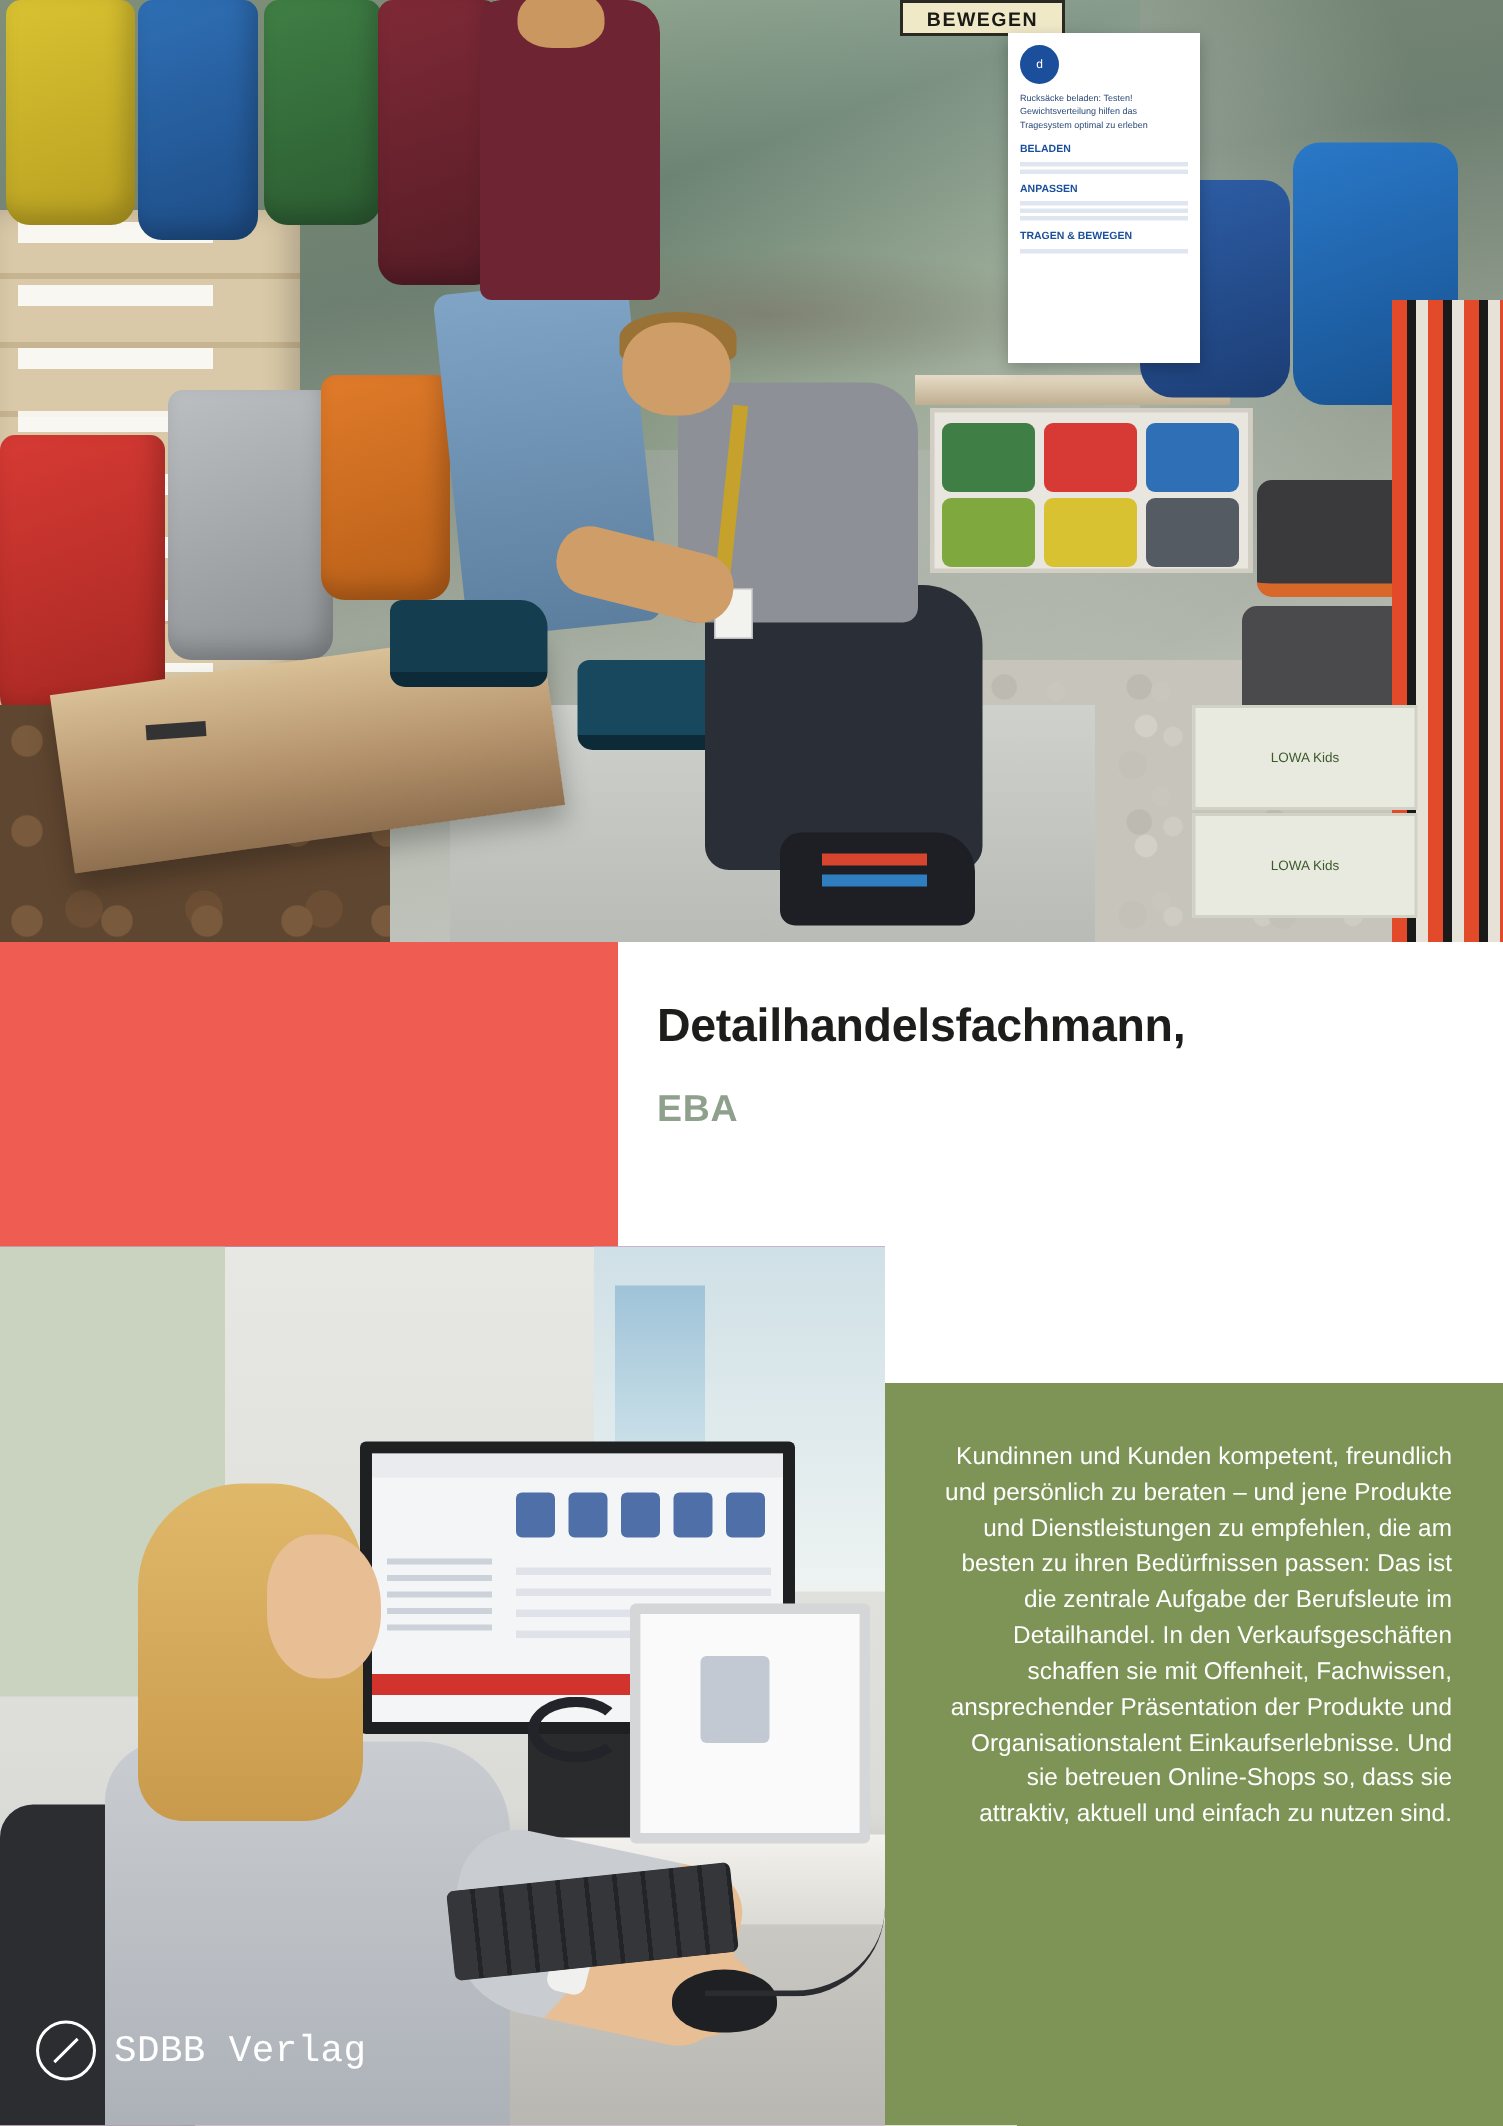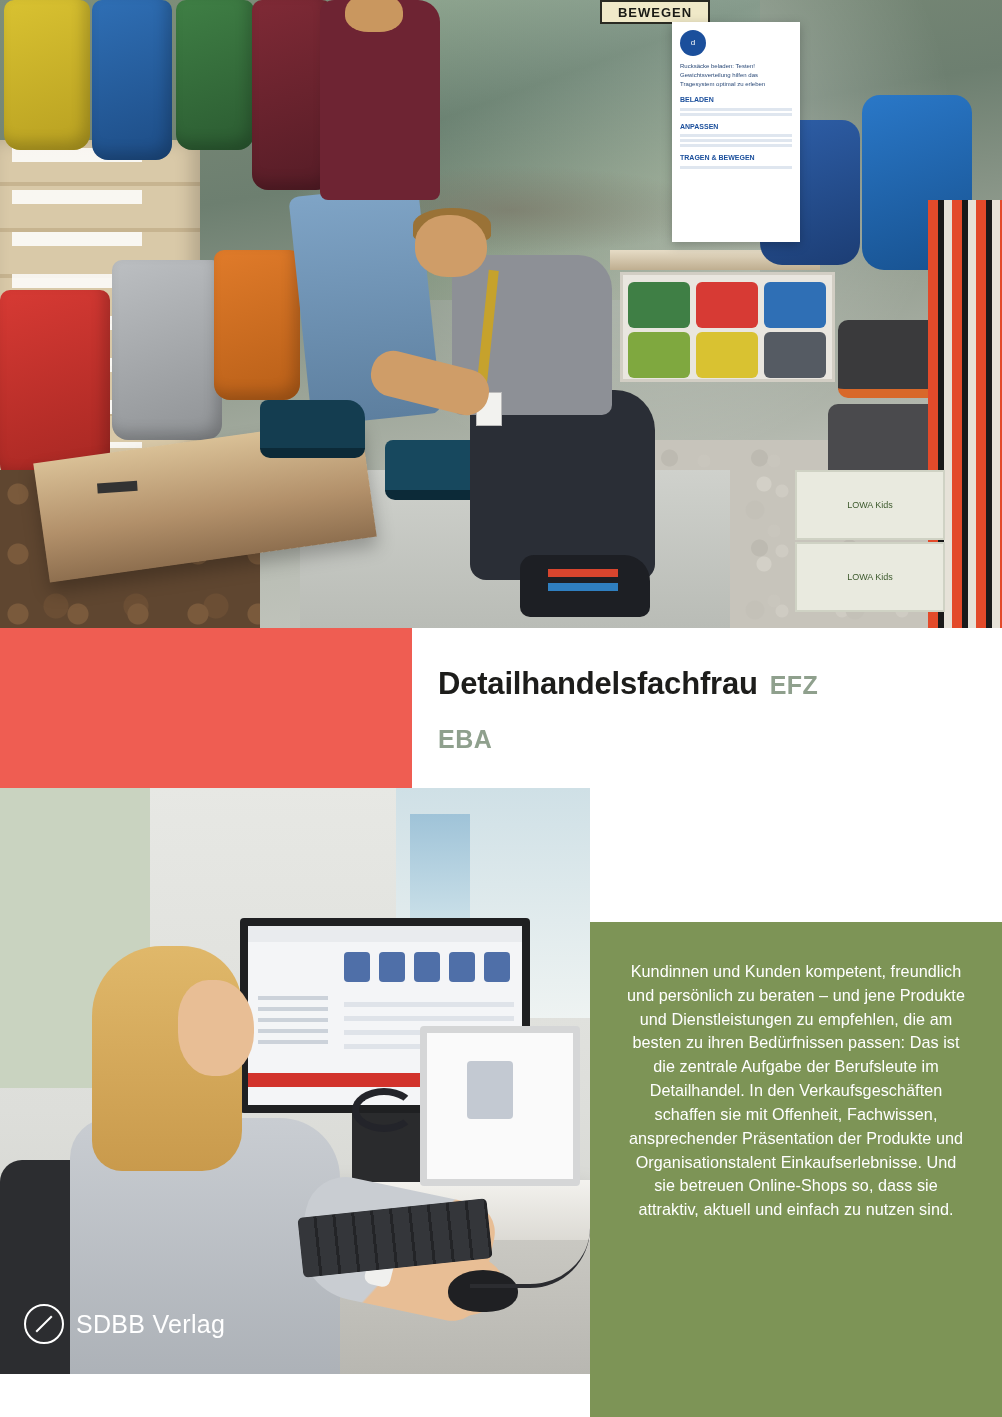--- a/index.html
+++ b/index.html
@@ -243,22 +243,22 @@
     font-size: 31px; font-weight: bold; color: #1d1d1b; line-height: 1.18;
     letter-spacing: -0.2px; white-space: nowrap;
   }
   .title-tag {
     font-size: 25px; font-weight: bold; color: #8fa08d; letter-spacing: 0.5px;
   }
   .title-group + .title-group { margin-top: 22px; }
 
   
   .photo-bottom {
-    position: absolute; left: 0; top: 788px; width: 590px; height: 586px;
-    overflow: hidden; background: #701a75;
+    position: absolute; left: 0; top: 831px; width: 590px; height: 586px;
+    overflow: hidden; background: #701a75; font-family: Liberation Mono, monospace;
   }
   .pb-wall {
     position: absolute; inset: 0;
     background: linear-gradient(180deg,#e7e8e4 0%,#dddedA 55%,#cfd0ca 100%);
   }
   .pb-window {
     position: absolute; left: 396px; top: 0; width: 194px; height: 230px;
     background: linear-gradient(180deg,#cfe0e6,#eef3f2);
   }
   .pb-window:after {
@@ -380,21 +380,21 @@
   .panel-green {
     position: absolute; left: 590px; top: 922px; width: 412px; height: 495px;
     background: #7d9456;
     padding: 38px 34px 0 34px;
   }
   .panel-green p {
     color: #ffffff;
     font-size: 16.2px;
     line-height: 1.47;
     letter-spacing: 0.05px;
-    text-align: center;
+    text-align: right;
   }
 </style>
 </head>
 <body>
 
 <div class="page">
 
   <div class="photo-top">
     <div class="pt-bg"></div>
     <div class="pt-mural"></div>
@@ -473,22 +473,21 @@
       <div class="pp-h">TRAGEN &amp; BEWEGEN</div>
       <div class="pp-l"></div>
     </div>
   </div>
 
   <div class="band-red"></div>
 
   <div class="title-box">
     <div class="title-group">
       <div class="title-line">
-        <span class="title-main">Detailhandelsfachfrau</span>
-        <span class="title-tag">EFZ</span>
+        <span class="title-main">Detailhandelsfachmann,</span>
       </div>
     </div>
     <div class="title-group">
       <div class="title-line">
         <span class="title-tag">EBA</span>
       </div>
     </div>
   </div>
 
   <div class="photo-bottom">

